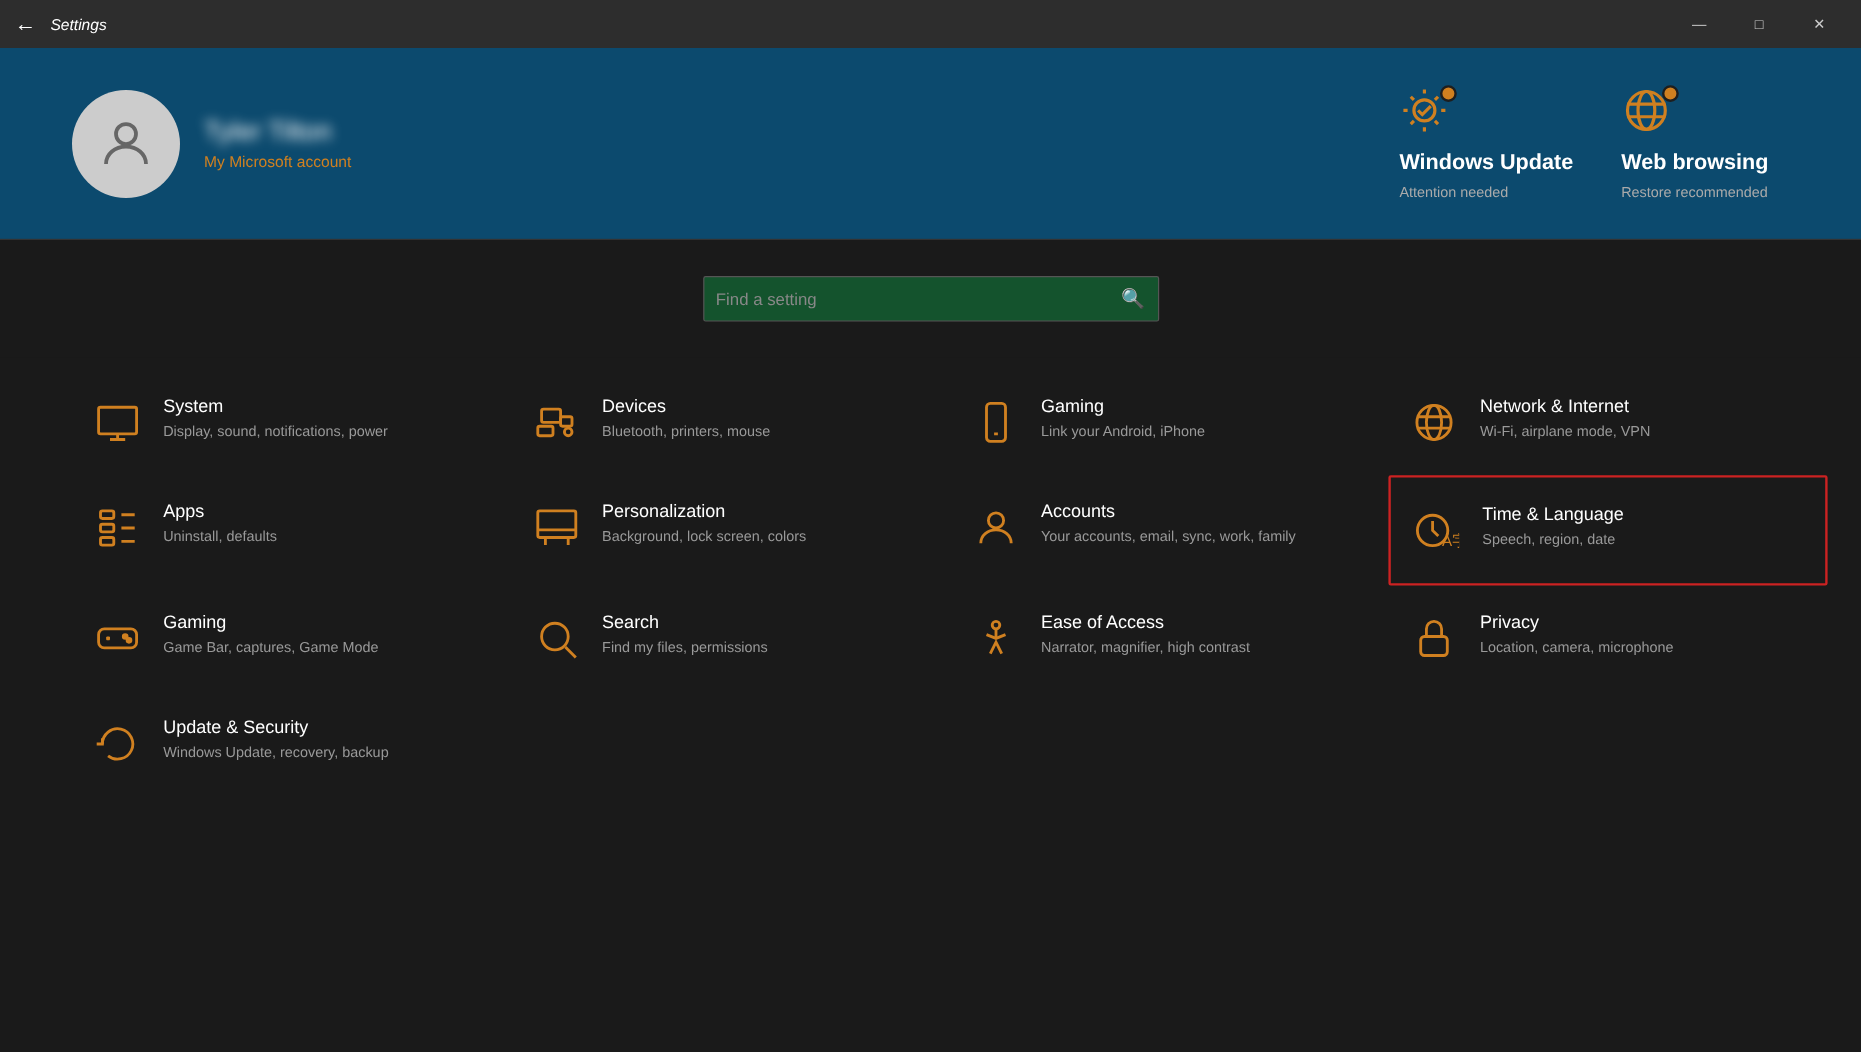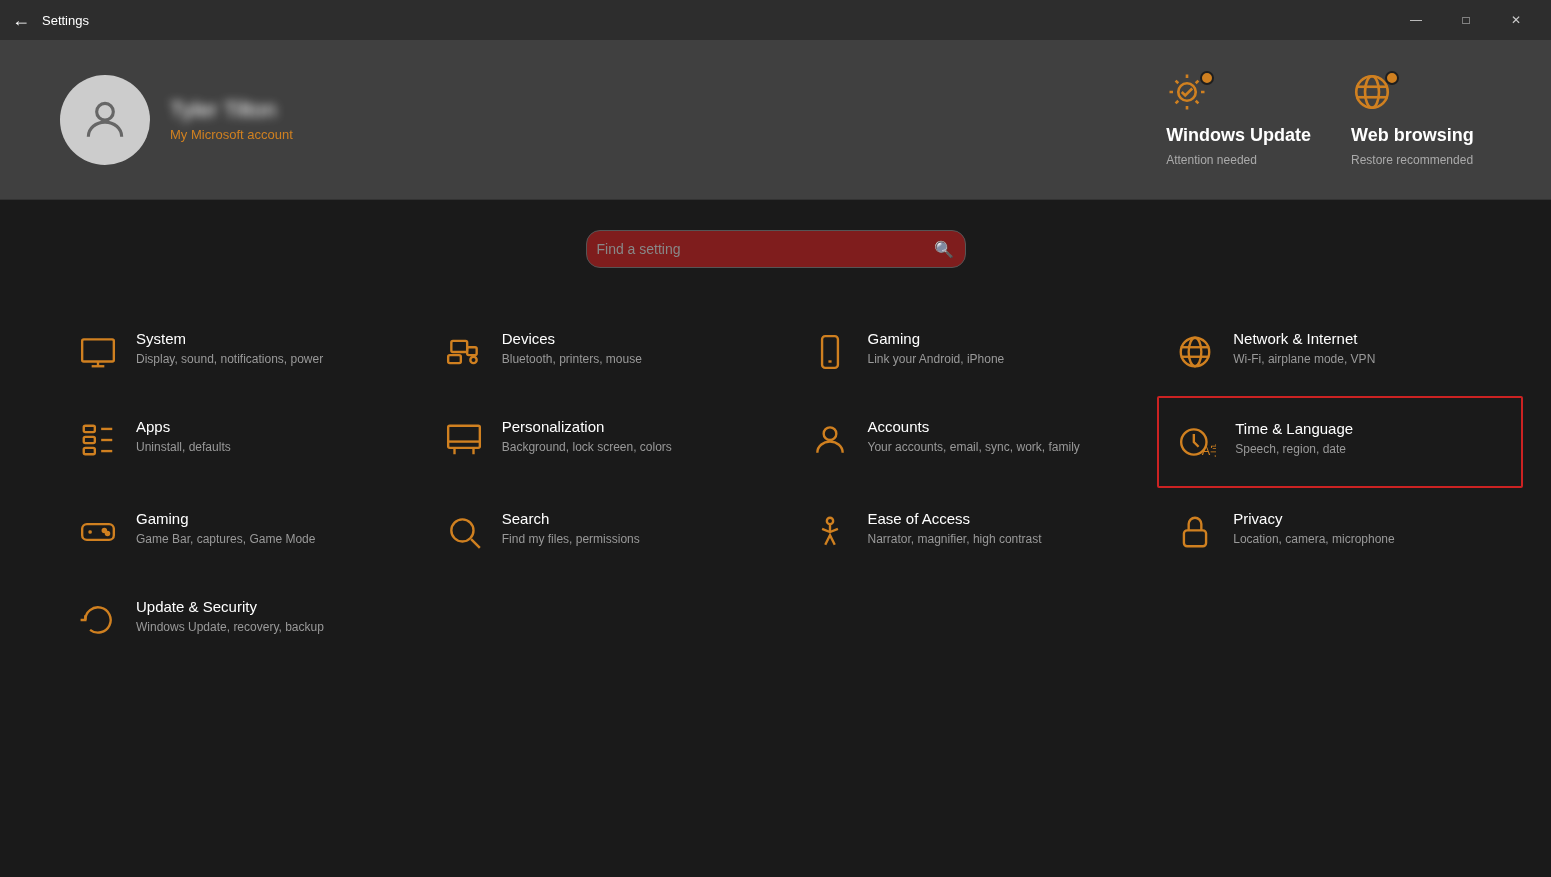--- a/index.html
+++ b/index.html
@@ -22,20 +22,21 @@
       justify-content: space-between;
     }
     .titlebar-left {
       display: flex;
       align-items: center;
       gap: 12px;
     }
     .titlebar-title {
       font-size: 13px;
       color: #ffffff;
+      font-style: italic;
     }
     .titlebar-controls {
       display: flex;
       gap: 4px;
     }
     .titlebar-btn {
       width: 46px;
       height: 40px;
       display: flex;
       align-items: center;
@@ -43,21 +44,21 @@
       cursor: pointer;
       font-size: 12px;
       color: #cccccc;
       background: transparent;
       border: none;
       outline: none;
     }
 
     
     .header {
-      background: #404040;
+      background: #0c4a6e;
       padding: 20px 60px;
       display: flex;
       align-items: center;
       justify-content: space-between;
       border-bottom: 1px solid #333;
       min-height: 160px;
     }
     .user-section {
       display: flex;
       align-items: center;
@@ -143,23 +144,23 @@
     .search-section {
       background: #1a1a1a;
       padding: 30px 0;
       display: flex;
       justify-content: center;
     }
     .search-box {
       display: flex;
       align-items: center;
       width: 380px;
-      background: #7f1d1d;
+      background: #14532d;
       border: 1px solid #555;
-      border-radius: 14px;
+      border-radius: 2px;
       padding: 0 10px;
       height: 38px;
     }
     .search-input {
       flex: 1;
       background: transparent;
       border: none;
       outline: none;
       color: #cccccc;
       font-size: 14px;

